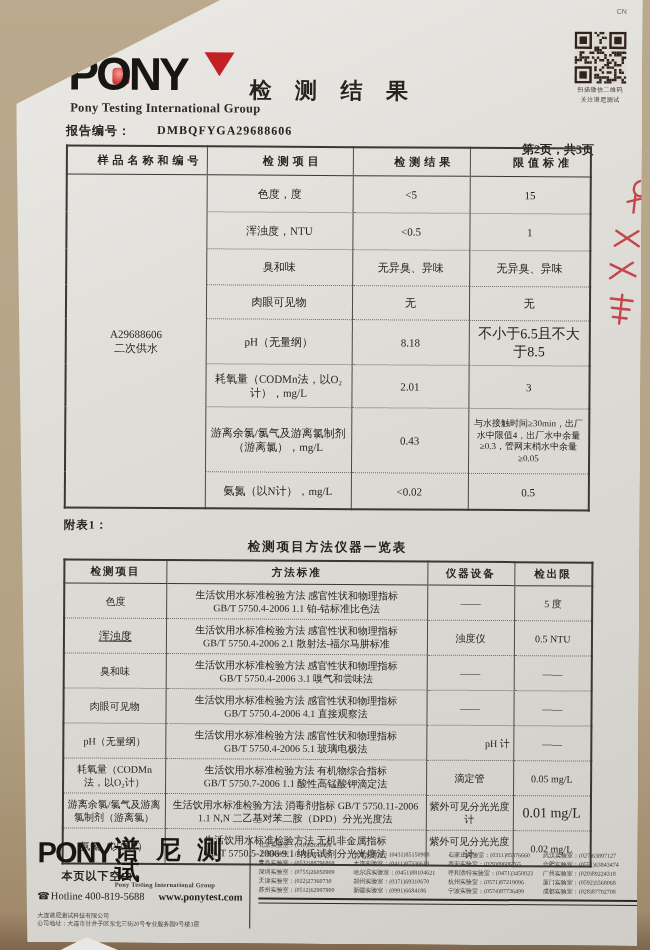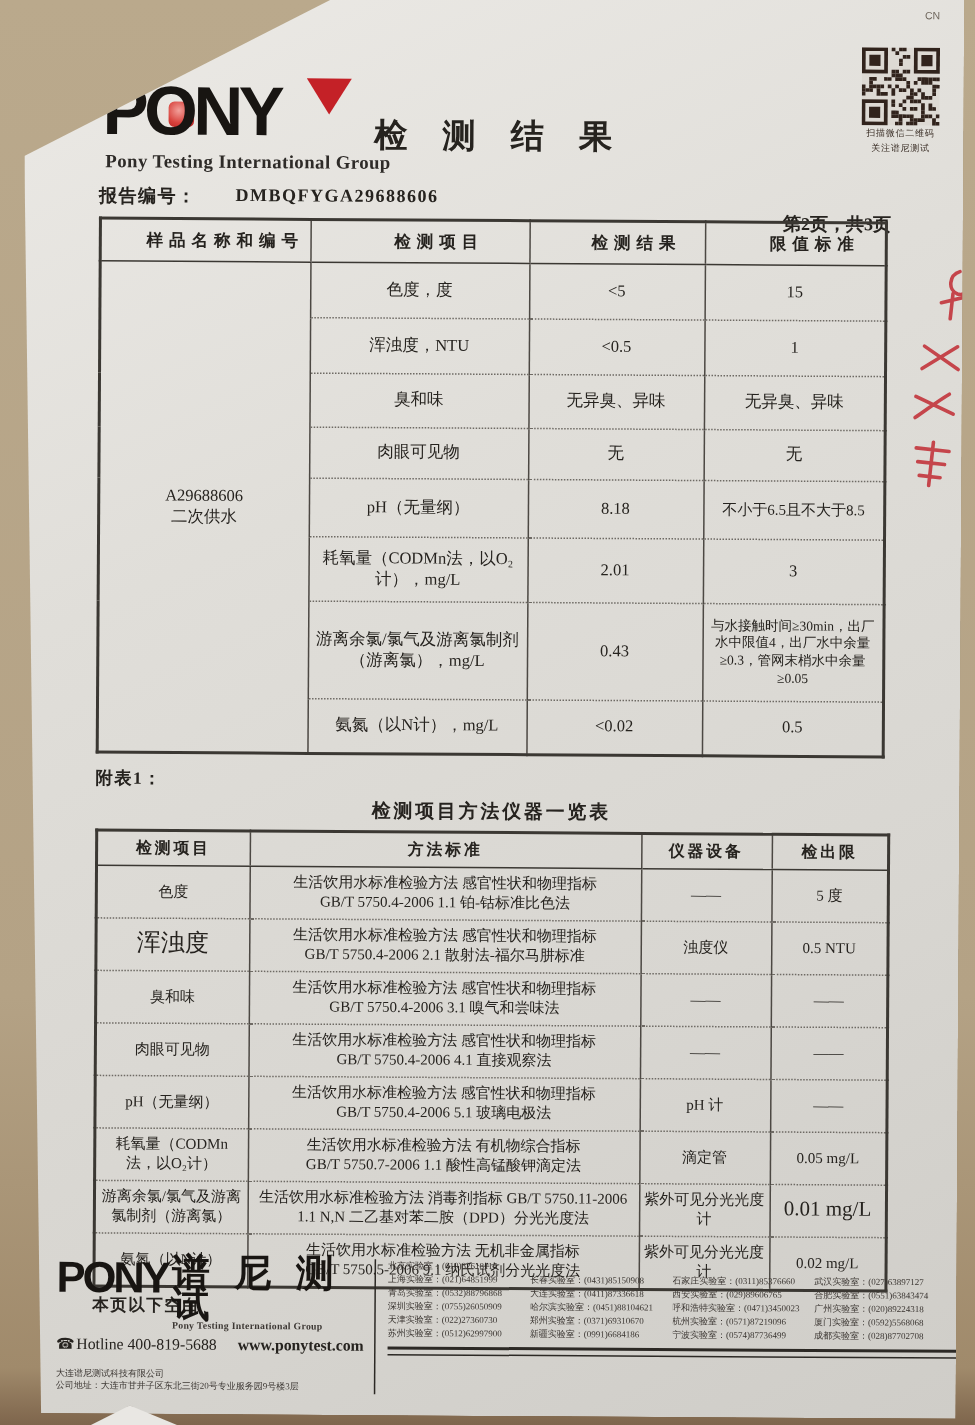--- a/index.html
+++ b/index.html
@@ -271,21 +271,21 @@
           <td class="cbord">无异臭、异味</td>
         </tr>
         <tr>
           <td class="cbord" style="height:25px">肉眼可见物</td>
           <td class="cbord">无</td>
           <td class="cbord">无</td>
         </tr>
         <tr>
           <td class="cbord" style="height:30px">pH（无量纲）</td>
           <td class="cbord">8.18</td>
-          <td class="cbord" style="font-size:10px;line-height:1.3">不小于6.5且不大于8.5</td>
+          <td class="cbord" style="font-size:14px;line-height:1.3">不小于6.5且不大于8.5</td>
         </tr>
         <tr>
           <td class="cbord" style="height:34px">耗氧量（CODMn法，以O₂计），mg/L</td>
           <td class="cbord">2.01</td>
           <td class="cbord">3</td>
         </tr>
         <tr>
           <td class="cbord" style="height:56px">游离余氯/氯气及游离氯制剂（游离氯），mg/L</td>
           <td class="cbord">0.43</td>
           <td class="cbord small-limit">与水接触时间≥30min，出厂水中限值4，出厂水中余量≥0.3，管网末梢水中余量≥0.05</td>
@@ -321,21 +321,21 @@
             <tr>
               <td class="" style="font-size: 10px;">色度</td>
               <td class="cbord" style="font-size: 10px;">
                 <span class="mline">生活饮用水标准检验方法 感官性状和物理指标</span>
                 <span class="mline">GB/T 5750.4-2006 1.1 铂-钴标准比色法</span>
               </td>
               <td class="cbord" style="font-size: 10px;">——</td>
               <td class="cbord" style="font-size: 10px;">5 度</td>
             </tr>
             <tr>
-              <td class="" style="font-size: 16px;">浑浊度</td>
+              <td class="" style="font-size: 11px; text-decoration: underline;">浑浊度</td>
               <td class="cbord" style="font-size: 10px;">
                 <span class="mline">生活饮用水标准检验方法 感官性状和物理指标</span>
                 <span class="mline">GB/T 5750.4-2006 2.1 散射法-福尔马肼标准</span>
               </td>
               <td class="cbord" style="font-size: 10px;">浊度仪</td>
               <td class="cbord" style="font-size: 10px;">0.5 NTU</td>
             </tr>
             <tr>
               <td class="" style="font-size: 10px;">臭和味</td>
               <td class="cbord" style="font-size: 10px;">
@@ -353,21 +353,21 @@
               </td>
               <td class="cbord" style="font-size: 10px;">——</td>
               <td class="cbord" style="font-size: 10px;">——</td>
             </tr>
             <tr>
               <td class="" style="font-size: 10px;">pH（无量纲）</td>
               <td class="cbord" style="font-size: 10px;">
                 <span class="mline">生活饮用水标准检验方法 感官性状和物理指标</span>
                 <span class="mline">GB/T 5750.4-2006 5.1 玻璃电极法</span>
               </td>
-              <td class="cbord" style="font-size: 10px;">pH 计</td>
+              <td class="cbord" style="font-size: 10px; text-align: right;">pH 计</td>
               <td class="cbord" style="font-size: 10px;">——</td>
             </tr>
             <tr>
               <td class="" style="font-size: 10px;">耗氧量（CODMn法，以O₂计）</td>
               <td class="cbord" style="font-size: 10px;">
                 <span class="mline">生活饮用水标准检验方法 有机物综合指标</span>
                 <span class="mline">GB/T 5750.7-2006 1.1 酸性高锰酸钾滴定法</span>
               </td>
               <td class="cbord" style="font-size: 10px;">滴定管</td>
               <td class="cbord" style="font-size: 10px;">0.05 mg/L</td>

